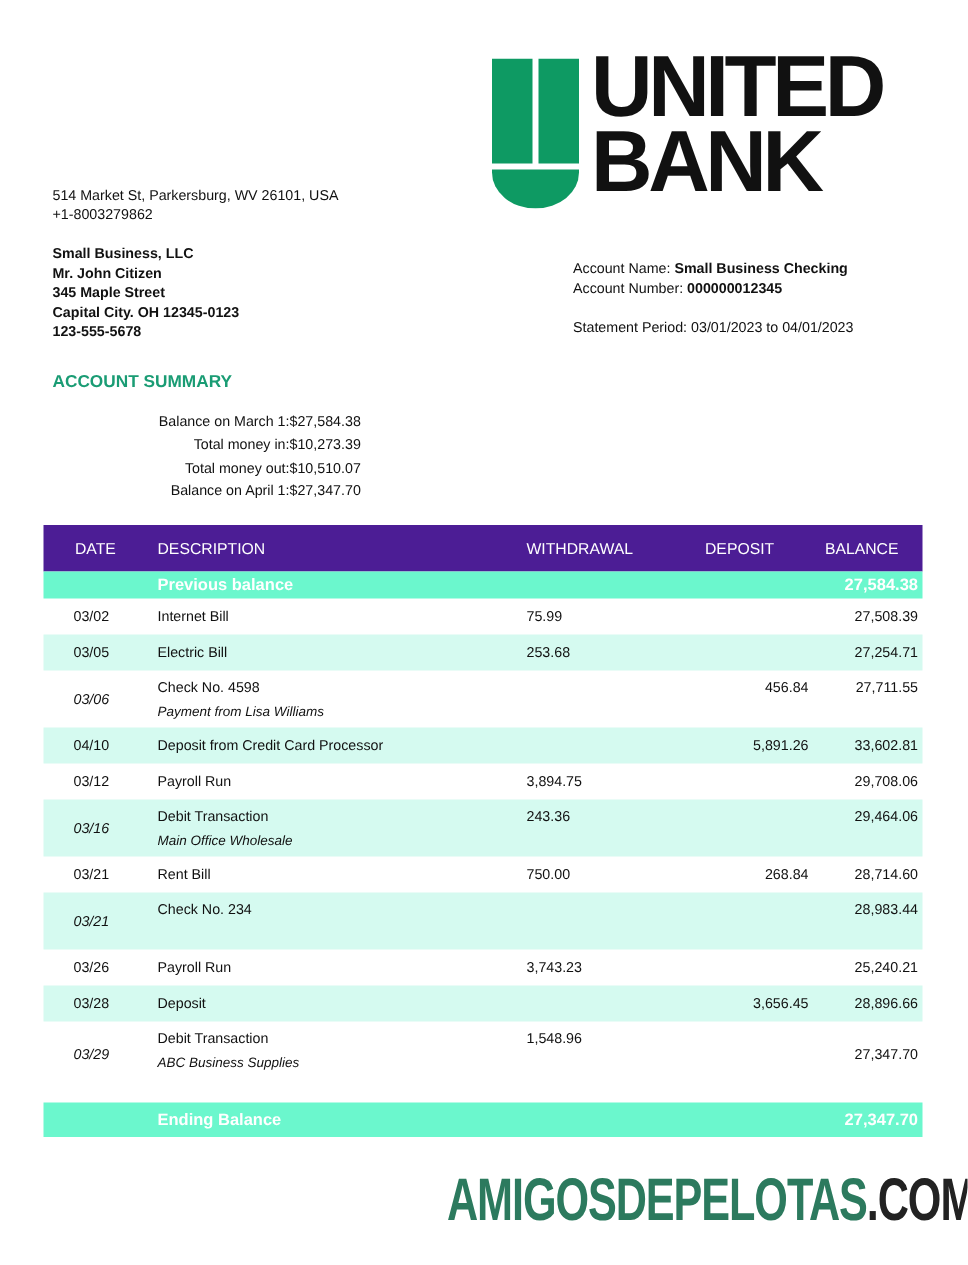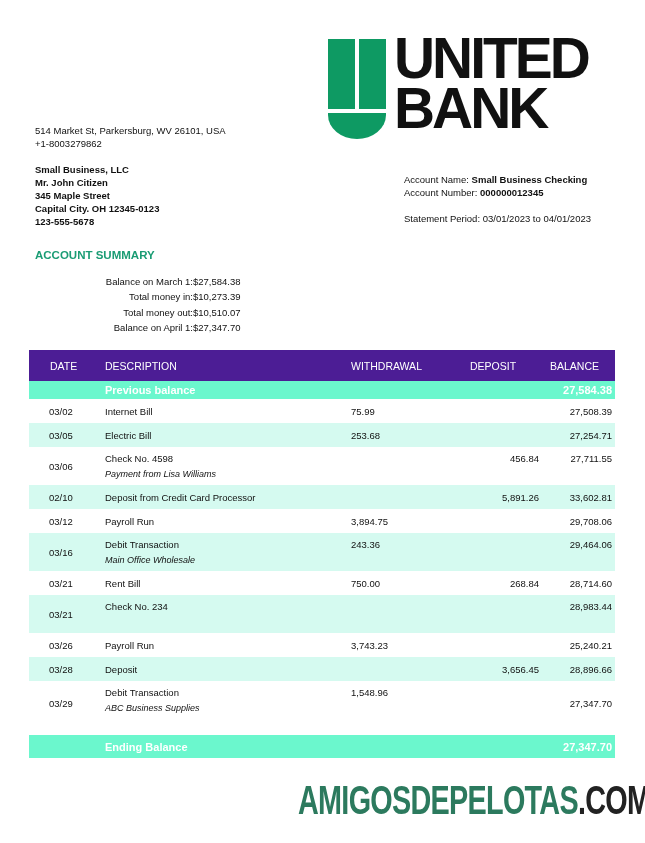--- a/index.html
+++ b/index.html
@@ -6,21 +6,21 @@
   html, body { width: 645px; height: 843px; background: #ffffff; overflow: hidden; }
   body { font-family: "Liberation Sans", "DejaVu Sans", sans-serif; color: #111; position: relative; }
 
   .logo { position: absolute; left: 328px; top: 39px; width: 290px; height: 100px; }
   .logo-mark { position: absolute; left: 0; top: 0; width: 58px; height: 100px; }
   .logo-text { position: absolute; left: 66px; top: -6px; font-family: "Liberation Sans", sans-serif; font-weight: bold; color: #111; letter-spacing: -3px; line-height: 50px; font-size: 58px; transform: scaleX(0.98); transform-origin: left; }
 
   .bank-address { position: absolute; left: 35px; top: 124px; font-size: 9.5px; line-height: 13px; }
   .customer { position: absolute; left: 35px; top: 163px; font-size: 9.5px; line-height: 13px; font-weight: bold; }
 
-  .account-info { position: absolute; left: 404px; top: 173px; font-size: 9.5px; line-height: 13px; }
+  .account-info { position: absolute; left: 382px; top: 173px; font-size: 9.5px; line-height: 13px; }
   .account-info b { font-weight: bold; }
   .period { margin-top: 13px; }
 
   .summary-title { position: absolute; left: 35px; top: 249px; color: #1a9c74; font-weight: bold; font-size: 11.5px; }
   .summary { position: absolute; left: 35px; top: 274px; font-size: 9.5px; }
   .summary-row { display: flex; height: 15.3px; align-items: center; }
   .summary-label { width: 158px; text-align: right; }
 
   .table { position: absolute; left: 29px; top: 350px; width: 586px; font-size: 9.5px; }
   .thead { display: flex; background: #4c1d95; color: #ffffff; height: 31px; align-items: center; font-size: 10.5px; }
@@ -32,21 +32,21 @@
   .c-wd { width: 108px; }
   .c-dep { width: 80px; text-align: right; }
   .c-bal { width: 76px; text-align: right; padding-right: 3px; }
   .thead .c-date { padding-left: 21px; }
   .thead .c-wd { padding-left: 0; }
   .thead .c-dep { text-align: left; padding-left: 11px; }
   .thead .c-bal { padding-right: 16px; }
 
   .tr.single { height: 24px; align-items: center; }
   .tr.double { height: 38px; }
-  .tr.double .c-date { display: flex; align-items: center; }
+  .tr.double .c-date { display: flex; align-items: center; font-style: italic; }
   .tr.double .c-desc, .tr.double .c-wd, .tr.double .c-dep, .tr.double .c-bal { padding-top: 6px; }
   .tr.double .sub { font-style: italic; font-size: 9px; margin-top: 5px; }
   .tr.double.bal-center .c-bal { padding-top: 0; display: flex; align-items: center; justify-content: flex-end; }
 
   .gap { height: 10px; }
 
   .watermark { position: absolute; left: 298px; top: 778px; font-family: "Liberation Sans", sans-serif; font-weight: bold; font-size: 40px; letter-spacing: -1px; transform: scaleX(0.72); transform-origin: left; white-space: nowrap; line-height: 44px; }
   .wm-green { color: #2c7a5e; }
   .wm-dark { color: #222; }
 </style>
@@ -142,21 +142,21 @@
     <div class="c-desc">
       <div>Check No. 4598</div>
       <div class="sub">Payment from Lisa Williams</div>
     </div>
     <div class="c-wd"></div>
     <div class="c-dep">456.84</div>
     <div class="c-bal">27,711.55</div>
   </div>
 
   <div class="tr single tint">
-    <div class="c-date">02/10</div>
+    <div class="c-date">04/10</div>
     <div class="c-desc">Deposit from Credit Card Processor</div>
     <div class="c-wd"></div>
     <div class="c-dep">5,891.26</div>
     <div class="c-bal">33,602.81</div>
   </div>
 
   <div class="tr single">
     <div class="c-date">03/12</div>
     <div class="c-desc">Payroll Run</div>
     <div class="c-wd">3,894.75</div>

